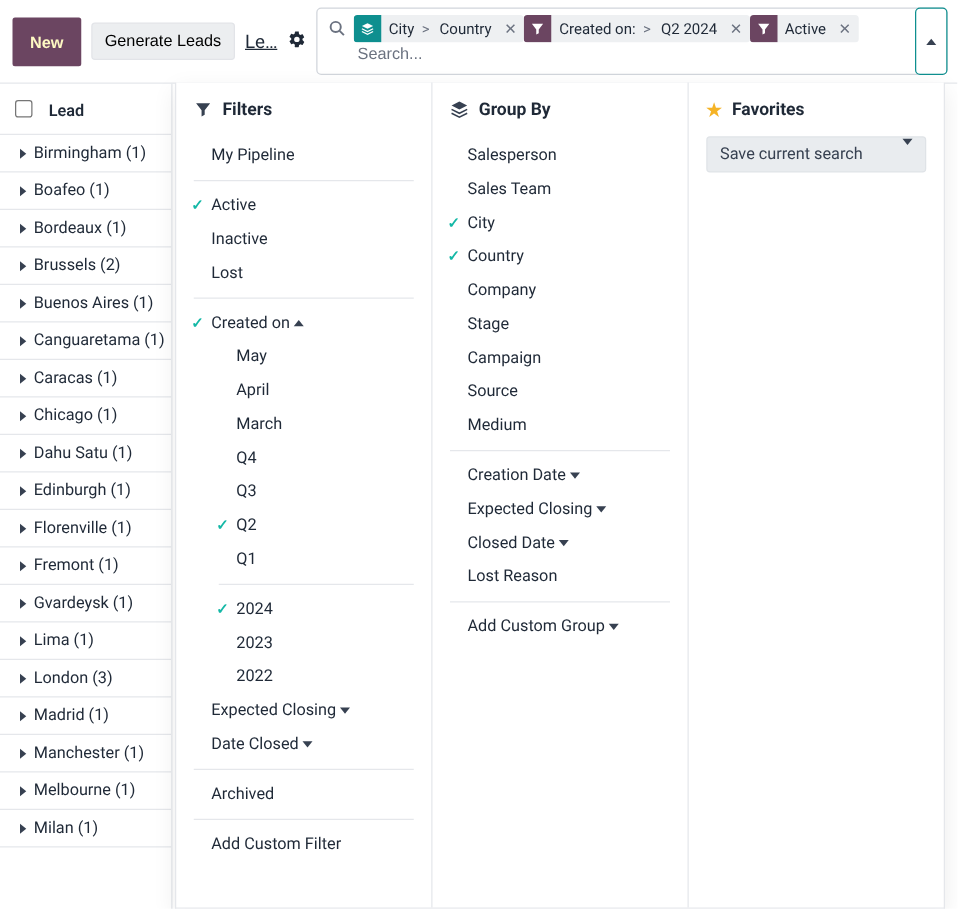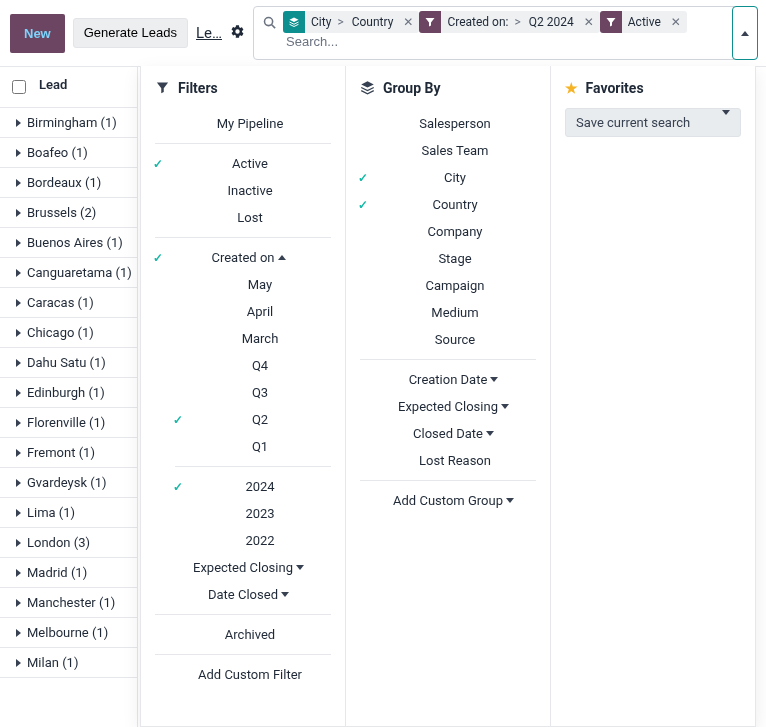--- a/index.html
+++ b/index.html
@@ -27,21 +27,21 @@
     position: relative;
   }
   .topbar {
     display: flex;
     align-items: center;
     padding: 6px 8px 6px 10px;
     gap: 8px;
   }
   .btn-new {
     background: var(--brand);
-    color: #7dd3fc;
+    color: #fef9c3;
     border: none;
     padding: 12px 14px;
     font-weight: 600;
     font-size: 13px;
     border-radius: 2px;
     cursor: pointer;
   }
   .btn-gen {
     background: #eceef0;
     border: 1px solid #e2e4e8;
@@ -165,21 +165,21 @@
     height: calc(100% - 64px);
     border-top: 1px solid var(--border-light);
   }
   .list-col {
     width: 138px;
     border-right: 1px solid var(--border-light);
     overflow: hidden;
   }
   .list-head {
     display: flex;
-    align-items: flex-start;
+    align-items: flex-end;
     gap: 10px;
     padding: 10px 8px;
     border-bottom: 1px solid var(--border-light);
     font-weight: 600;
     color: var(--text-dark);
     font-size: 13px;
   }
   .list-head input[type=checkbox]{
     width:14px;height:14px;
   }
@@ -230,21 +230,21 @@
     font-weight: 700;
     font-size: 14px;
     color: var(--text-dark);
     padding: 2px 14px 12px 14px;
   }
   .pop-head svg, .pop-head .ico { width:15px; height:15px; }
   .star { color: var(--star); font-size: 14px; }
   .item {
     display: flex;
     align-items: center;
-    justify-content: center;
+    justify-content: flex-start;
     padding: 6px 14px 6px 28px;
     font-size: 13px;
     color: var(--text-dark);
     cursor: pointer;
     position: relative;
   }
   .item .chk-slot {
     position: absolute;
     left: 10px;
     width: 14px;
@@ -592,26 +592,26 @@
           <span>Stage</span>
           <span></span>
         </div>
         <div class="item">
           <span class="chk-slot"></span>
           <span>Campaign</span>
           <span></span>
         </div>
         <div class="item">
           <span class="chk-slot"></span>
+          <span>Source</span>
+          <span></span>
+        </div>
+        <div class="item">
+          <span class="chk-slot"></span>
           <span>Medium</span>
-          <span></span>
-        </div>
-        <div class="item">
-          <span class="chk-slot"></span>
-          <span>Source</span>
           <span></span>
         </div>
       </div>
     <div class="divider"></div>
     <div id="groupby-date-items">
         <div class="item">
           <span class="chk-slot"></span>
           <span>Creation Date</span>
           <span class="chev-slot">
             <span class="caret-down-sm"></span>

